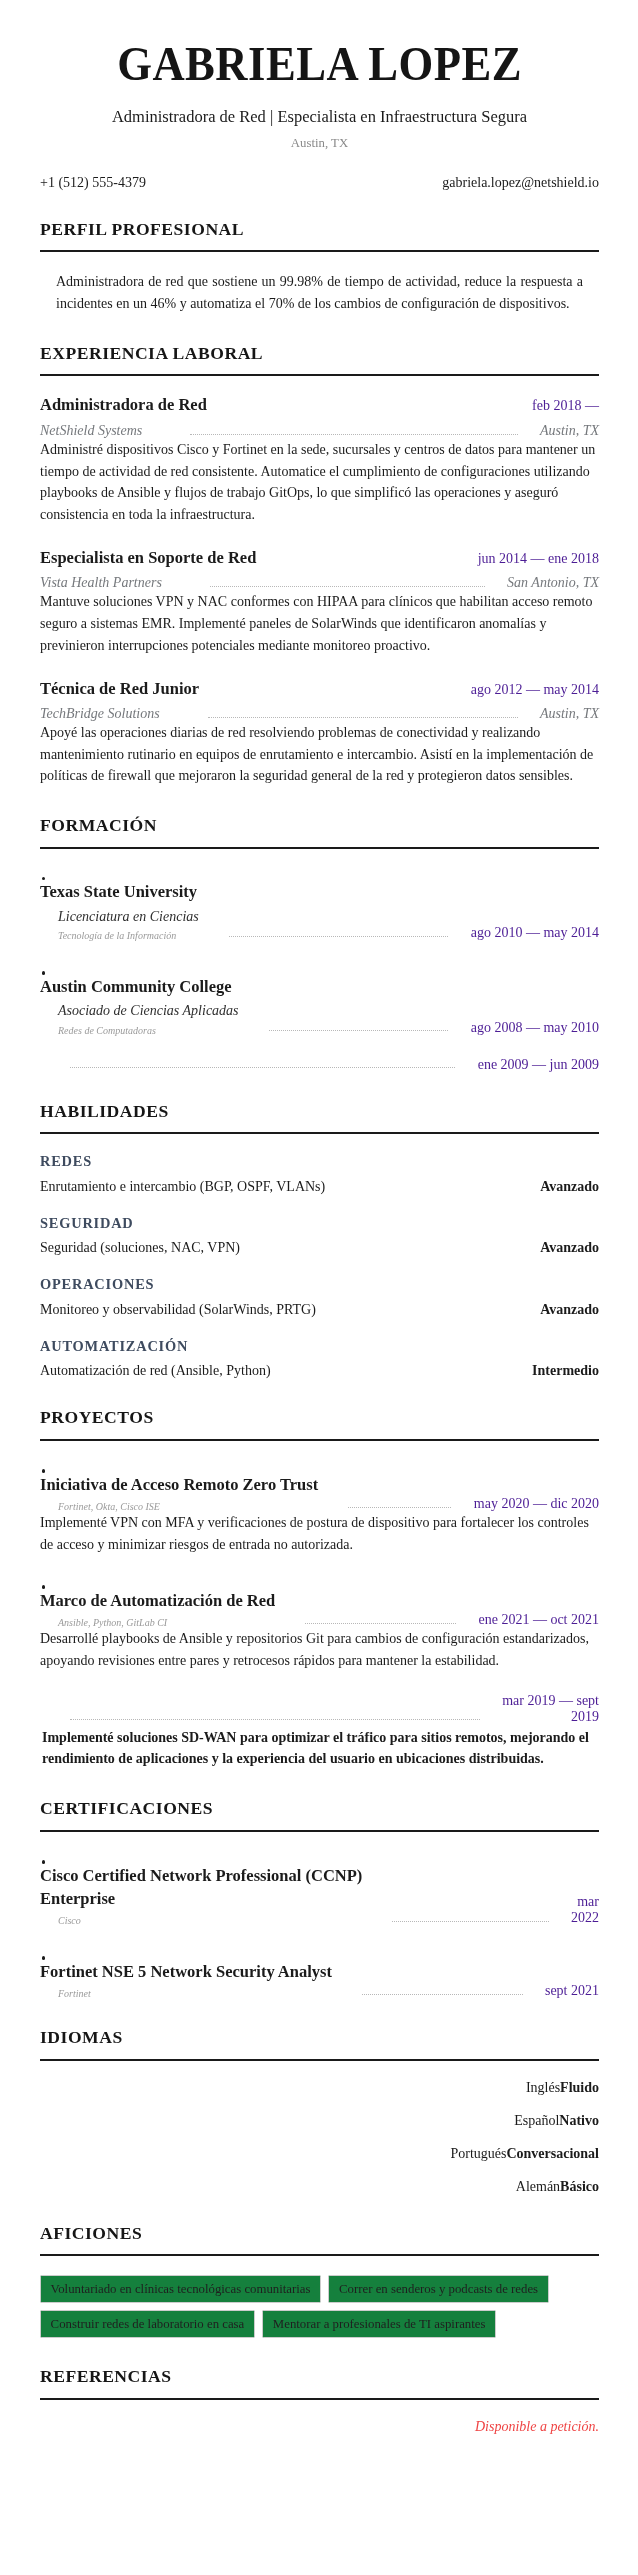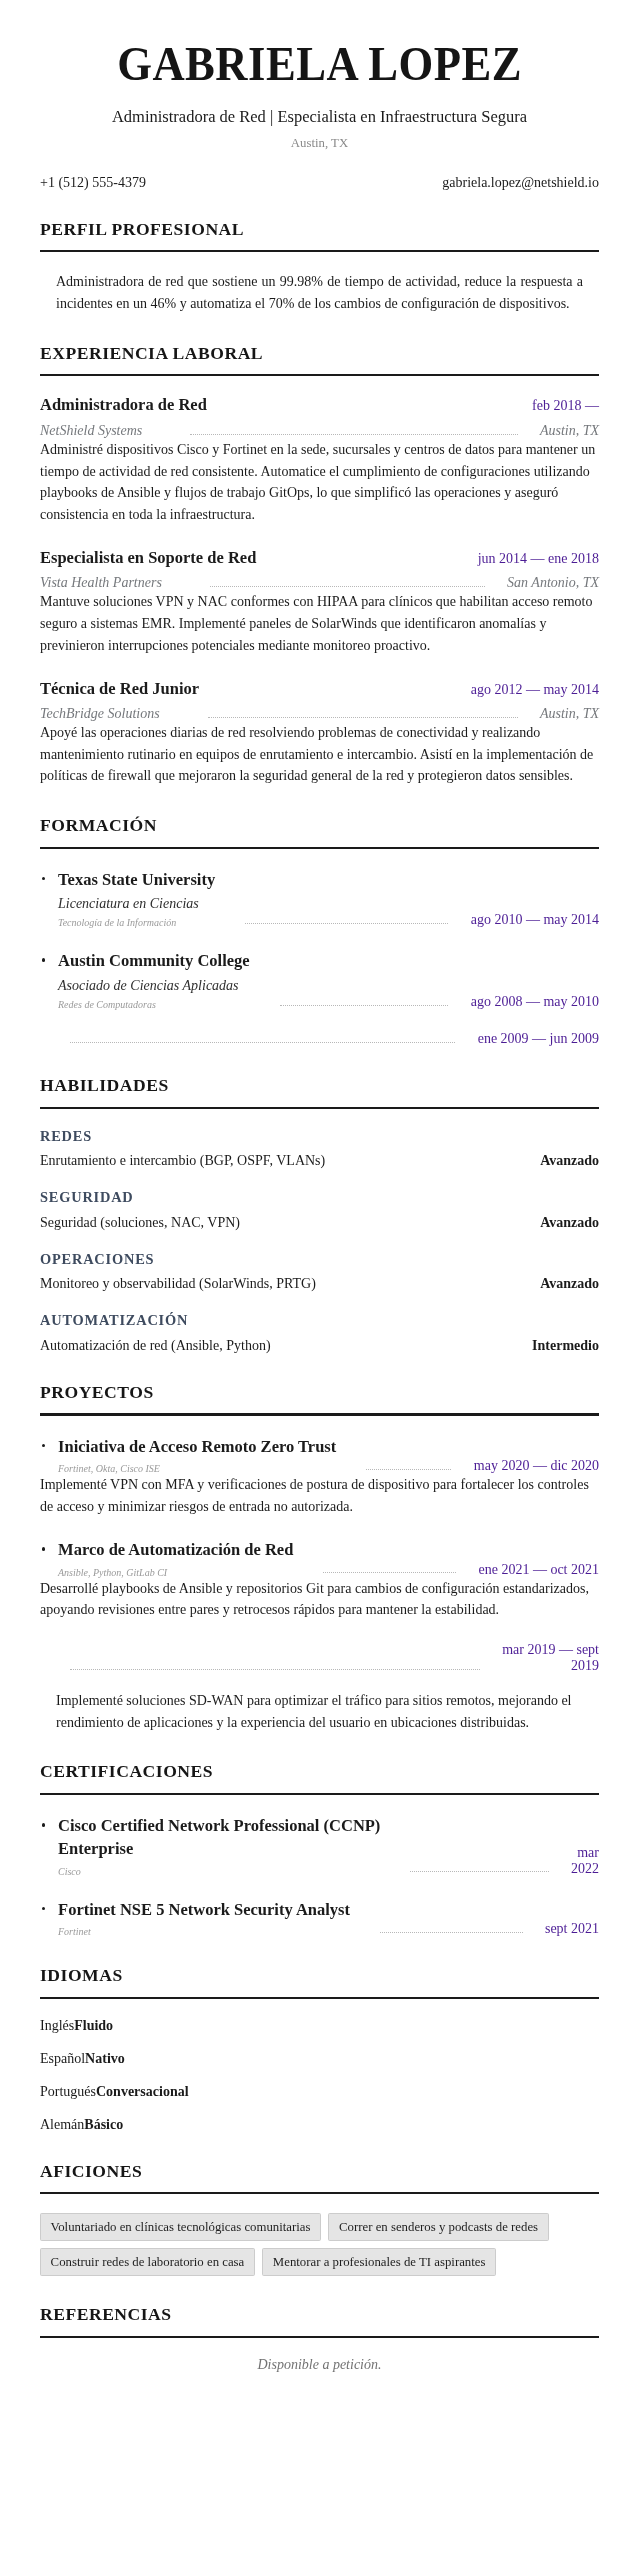--- a/index.html
+++ b/index.html
@@ -51,53 +51,53 @@
     flex:1 1 0; min-width:19px;
     border-bottom:1.1px dotted #b8b8b8;
     margin:0 22.3px 4.3px 48px;
   }
   .job-desc { margin-top:10.6px; }
 
   
   .entry { display:flex; align-items:flex-end; }
   .entry + .entry { margin-top:21px; }
   .entry-left { max-width:372px; }
-  .entry-title-row { display:flex; }
+  .entry-title-row { display:flex;flex-direction:column; }
   .bullet {
     width:3.7px; height:3.7px; border-radius:50%; background:#1b1b1b;
     margin:9px 12.8px 0 1.6px; flex-shrink:0;
   }
   .entry-title { font-size:16.5px; font-weight:bold; line-height:1.4; white-space:pre-line; }
   .entry-sub   { font-style:italic; color:#2e2e2e; font-size:14px; margin:5.3px 0 0 18px; }
   .entry-muted { font-style:italic; color:#9a9a9a; font-size:10px; margin:5.3px 0 0 18px; }
   .entry .dotted-leader { margin-left:30px; }
   .entry-desc { margin-top:9.6px; }
 
   
   .skill-group + .skill-group { margin-top:20px; }
   .skill-cat {
     font-weight:bold; font-size:14.4px; letter-spacing:0.8px;
     color:#3e4b5f;
   }
   .skill-row { display:flex; justify-content:space-between; align-items:baseline; margin-top:8.5px; }
   .bold-val { font-weight:bold; color:#1b1b1b; }
 
   
-  .lang-row { display:flex; justify-content:flex-start; align-items:baseline; }
+  .lang-row { display:flex; justify-content:flex-end; align-items:baseline; }
   .lang-row + .lang-row { margin-top:17px; }
 
   
   .pill-wrap { display:flex; flex-wrap:wrap; gap:7.4px; }
   .pill {
-    background:#e5e5e5; border:0.5px solid #cccccc; border-radius:1.6px;
+    background:#15803d; border:0.5px solid #cccccc; border-radius:1.6px;
     padding:5.3px 9.6px; font-size:12.8px; color:#1f1f1f;
   }
 
   
-  .ref-note { text-align:center; font-style:italic; color:#737373; margin-top:12px; }
+  .ref-note { text-align:right; font-style:italic; color:#ef4444; margin-top:12px; }
 </style>
 </head>
 <body>
 
 <div class="page">
 
   <header>
     <div class="name-wrap">
       <h1 class="name" style="margin:0;">GABRIELA LOPEZ</h1>
     </div>
@@ -277,21 +277,21 @@
         </div>
         <p class="para entry-desc" style="margin:0;">Desarrollé playbooks de Ansible y repositorios Git para cambios de configuración estandarizados, apoyando revisiones entre pares y retrocesos rápidos para mantener la estabilidad.</p>
       </div>
 
       <div style="margin-top:21px;">
         <div class="entry">
           <span class="dotted-leader"></span>
           <span class="date-text">mar 2019 — sept
 2019</span>
         </div>
-        <p class="para entry-desc" style="margin:16px;">Implementé soluciones SD-WAN para optimizar el tráfico para sitios remotos, mejorando el rendimiento de aplicaciones y la experiencia del usuario en ubicaciones distribuidas.</p>
+        <p class="para entry-desc" style="margin:2px;font-weight:bold;">Implementé soluciones SD-WAN para optimizar el tráfico para sitios remotos, mejorando el rendimiento de aplicaciones y la experiencia del usuario en ubicaciones distribuidas.</p>
       </div>
 
     </div>
   </section>
 
   <section class="section">
     <h2 class="section-title">CERTIFICACIONES</h2>
     <div class="section-rule"></div>
     <div class="section-body">
 

